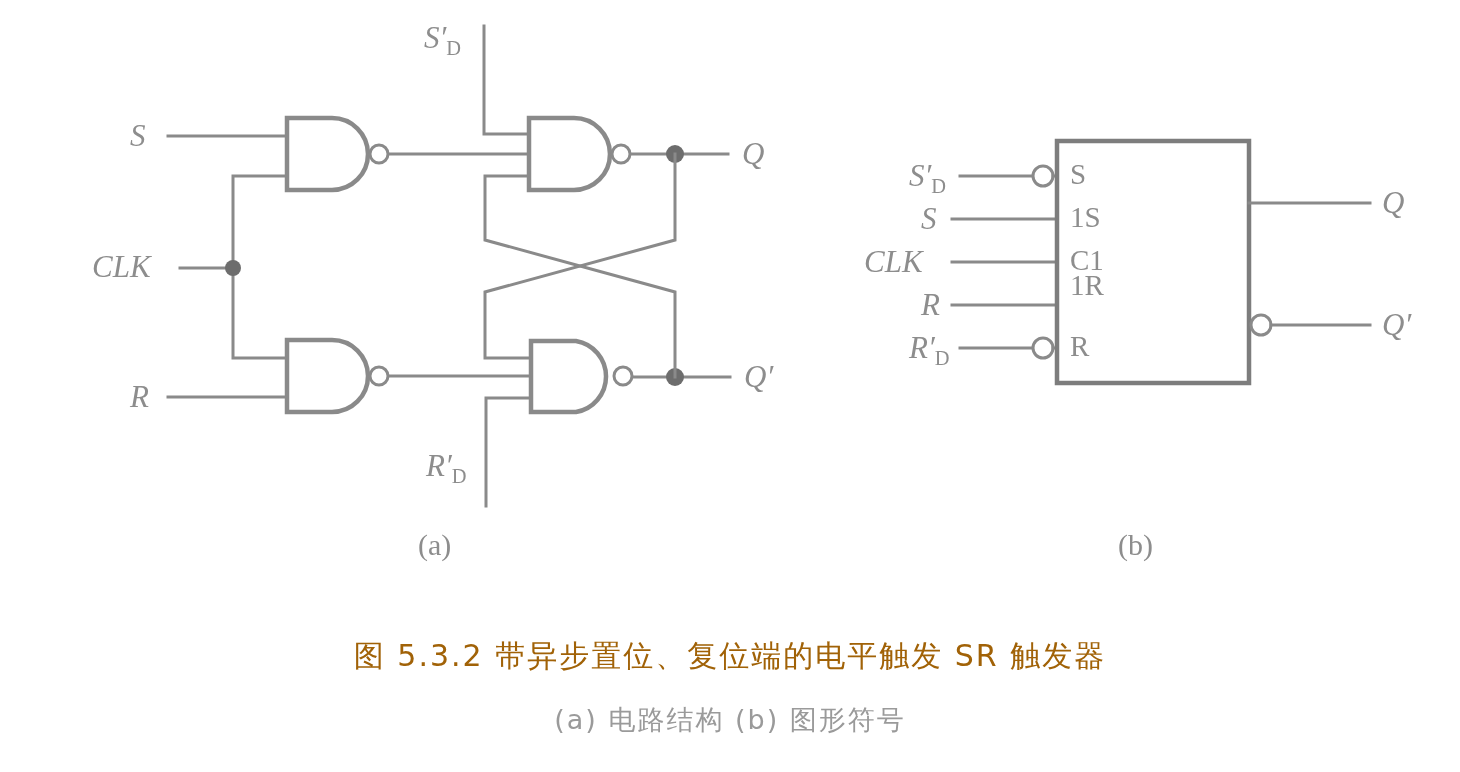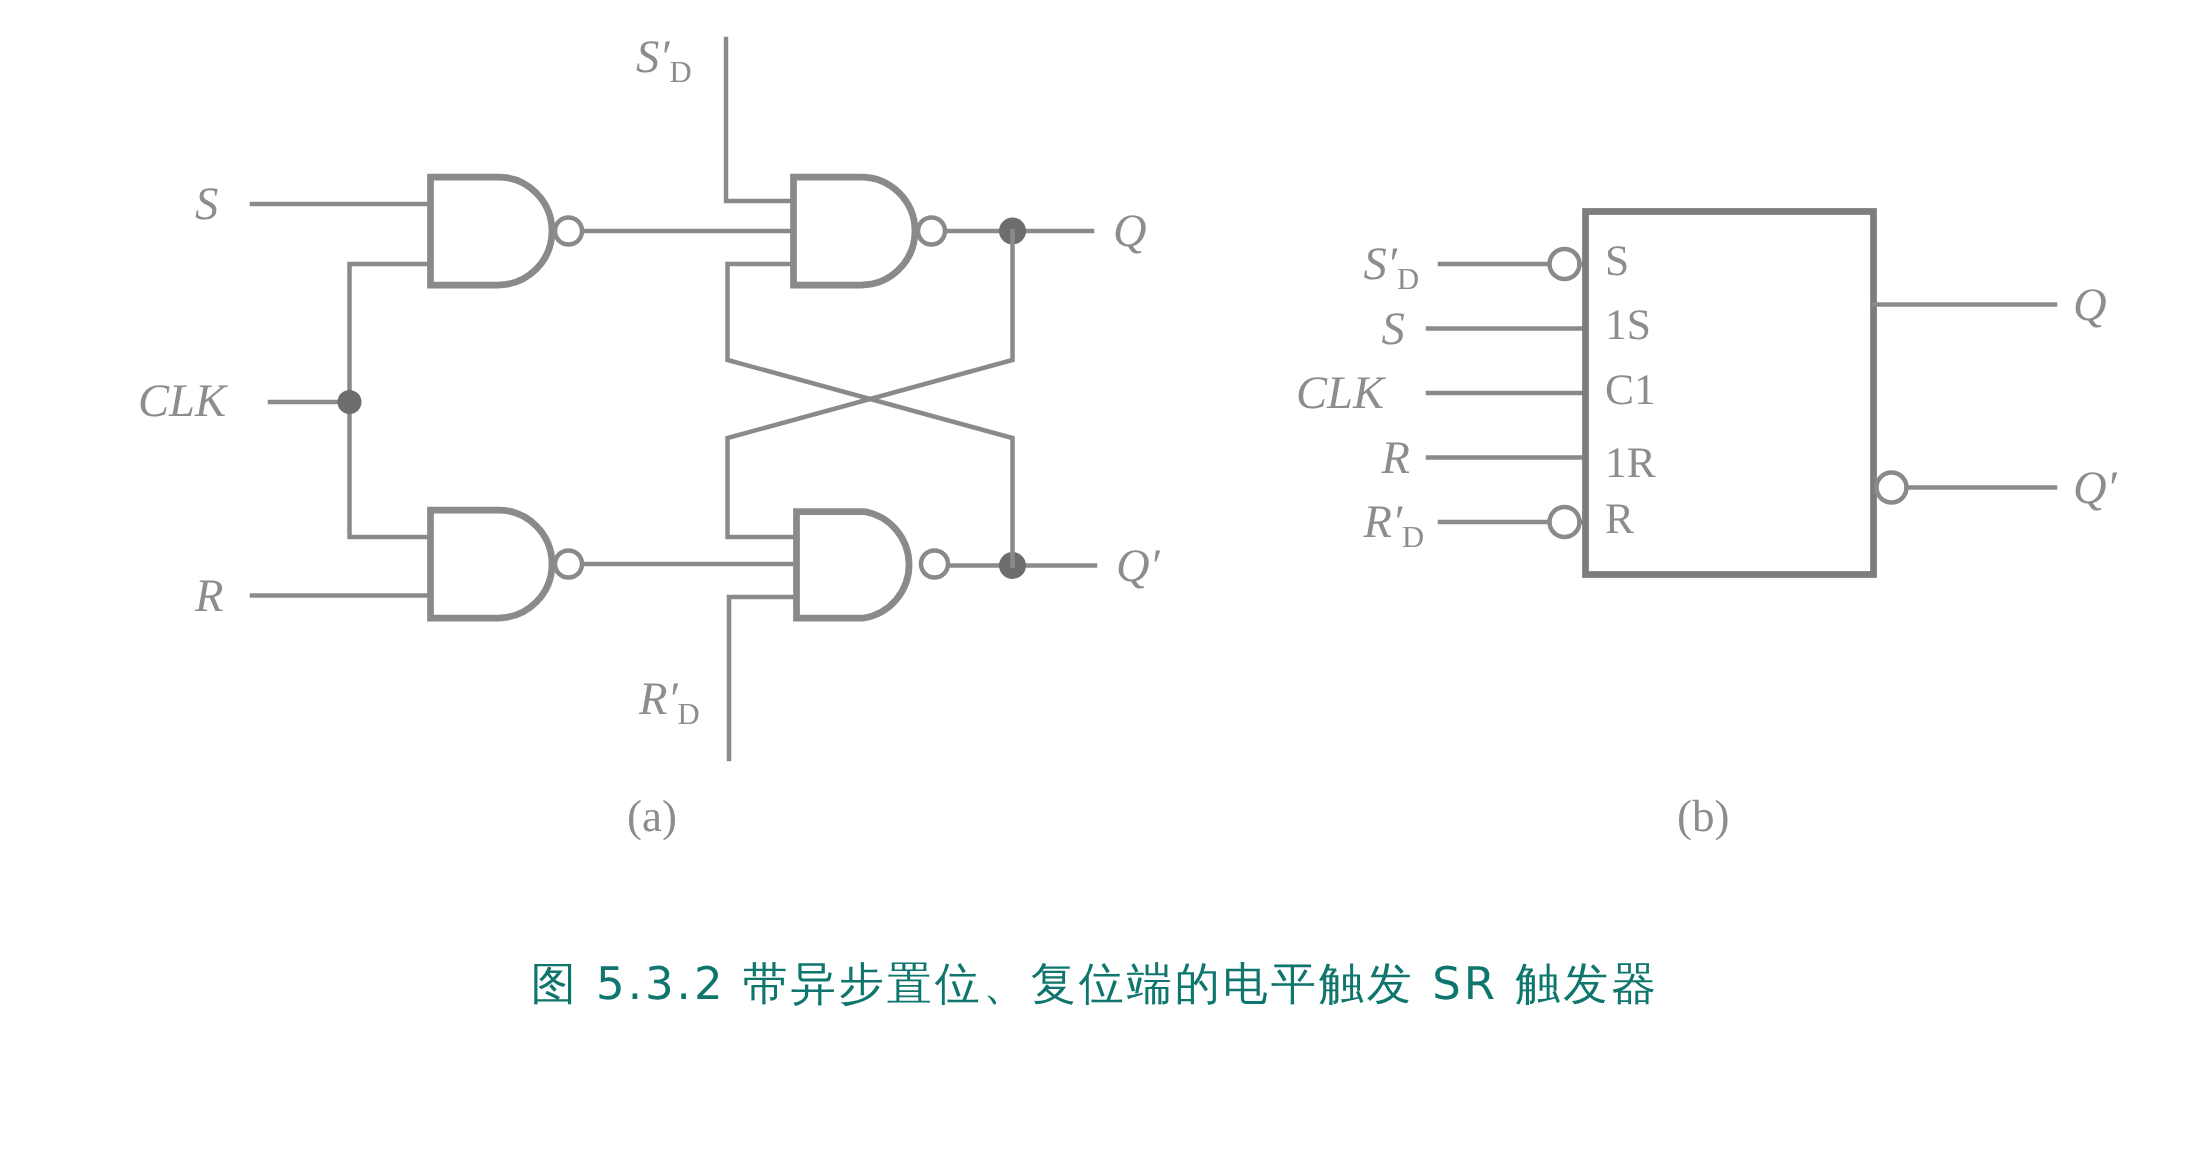--- a/index.html
+++ b/index.html
@@ -77,21 +77,21 @@
   }
   .part-lbl {
     font-family: "Liberation Serif", serif;
     font-size: 30px;
     color: #8d8d8d;
   }
   .caption {
     position: absolute;
     width: 1460px;
     text-align: center;
-    color: #0f766e;
+    color: #a16207;
     font-family: "DejaVu Sans", sans-serif;
     font-size: 30px;
     letter-spacing: 2px;
     white-space: nowrap;
   }
   .caption-sub {
     position: absolute;
     width: 1460px;
     text-align: center;
     color: #9a9a9a;
@@ -203,28 +203,29 @@
   <div class="lbl lbl-ital" style="left:921px; top:289px;"><span>R</span></div>
 
   <div class="lbl lbl-ital" style="left:909px; top:332px;"><span>R</span><span class="prime">′</span><span class="sub">D</span></div>
 
   <div class="lbl lbl-up" style="left:1070px; top:160px;"><span>S</span></div>
 
   <div class="lbl lbl-up" style="left:1070px; top:203px;"><span>1S</span></div>
 
   <div class="lbl lbl-up" style="left:1070px; top:246px;font-family:Liberation Serif, serif;"><span>C1</span></div>
 
-  <div class="lbl lbl-up" style="left:1070px; top:295px;"><span>1R</span></div>
+  <div class="lbl lbl-up" style="left:1070px; top:271px;"><span>1R</span></div>
 
   <div class="lbl lbl-up" style="left:1070px; top:332px;"><span>R</span></div>
 
   <div class="lbl lbl-ital" style="left:1382px; top:187px;"><span>Q</span></div>
 
   <div class="lbl lbl-ital" style="left:1382px; top:309px;"><span>Q</span><span class="prime">′</span></div>
 
   <div class="lbl part-lbl" style="left:418px; top:530px;"><span>(a)</span></div>
 
   <div class="lbl part-lbl" style="left:1118px; top:530px;"><span>(b)</span></div>
 
   <div class="caption" style="left:0; top:636px;">图 5.3.2  带异步置位、复位端的电平触发 SR 触发器</div>
 
+  <div class="caption-sub" style="left:0; top:702px;">(a) 电路结构   (b) 图形符号</div>
 
 </div>
 
 </body></html>

